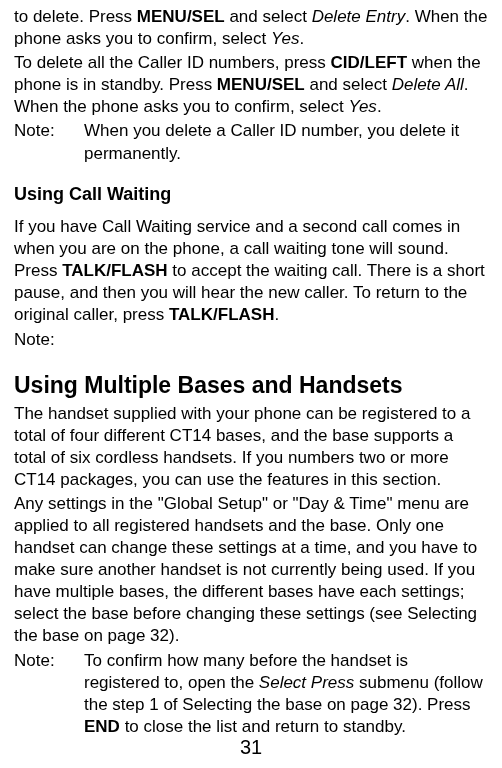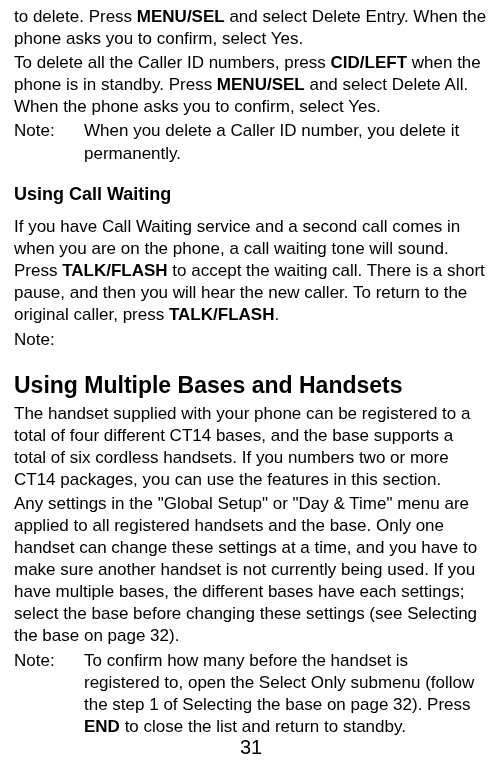--- a/index.html
+++ b/index.html
@@ -21,20 +21,21 @@
     .content {
       text-align: left;
     }
     .para {
       margin-bottom: 2px;
     }
     .bold-ital {
       font-weight: bold;
     }
     .ital {
+      font-style: italic;
     }
     .note-block {
       display: flex;
       margin-bottom: 2px;
     }
     .note-label {
       width: 70px;
       flex-shrink: 0;
     }
     .note-text {
@@ -91,19 +92,19 @@
 
   <div class="section-head">Using Multiple Bases and Handsets</div>
 
   <div class="para">The handset supplied with your phone can be registered to a total of four different CT14 bases, and the base supports a total of six cordless handsets. If you numbers two or more CT14 packages, you can use the features in this section.</div>
 
   <div class="para">Any settings in the "Global Setup" or "Day &amp; Time" menu are applied to all registered handsets and the base. Only one handset can change these settings at a time, and you have to make sure another handset is not currently being used. If you have multiple bases, the different bases have each settings; select the base before changing these settings (see Selecting the base on page 32).</div>
 
   <div class="note-block">
     <div class="note-label">Note:</div>
     <div class="note-text">
-      <span>To confirm how many before the handset is registered to, open the </span><span class="ital">Select Only</span><span> submenu (follow the step 1 of Selecting the base on page 32). Press </span><span class="bold-ital">END</span><span> to close the list and return to standby.</span>
+      <span>To confirm how many before the handset is registered to, open the </span><span class="ital">Select Press</span><span> submenu (follow the step 1 of Selecting the base on page 32). Press </span><span class="bold-ital">END</span><span> to close the list and return to standby.</span>
     </div>
   </div>
 
 </div>
 
 <div class="page-num">31</div>
 
 </body></html>

